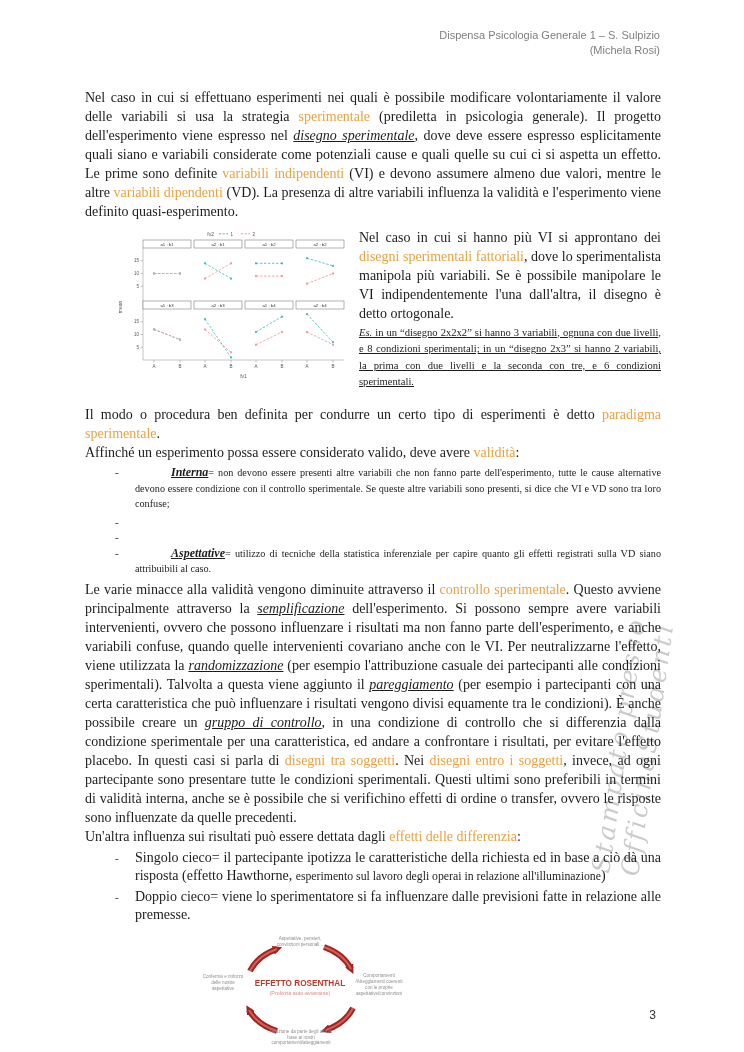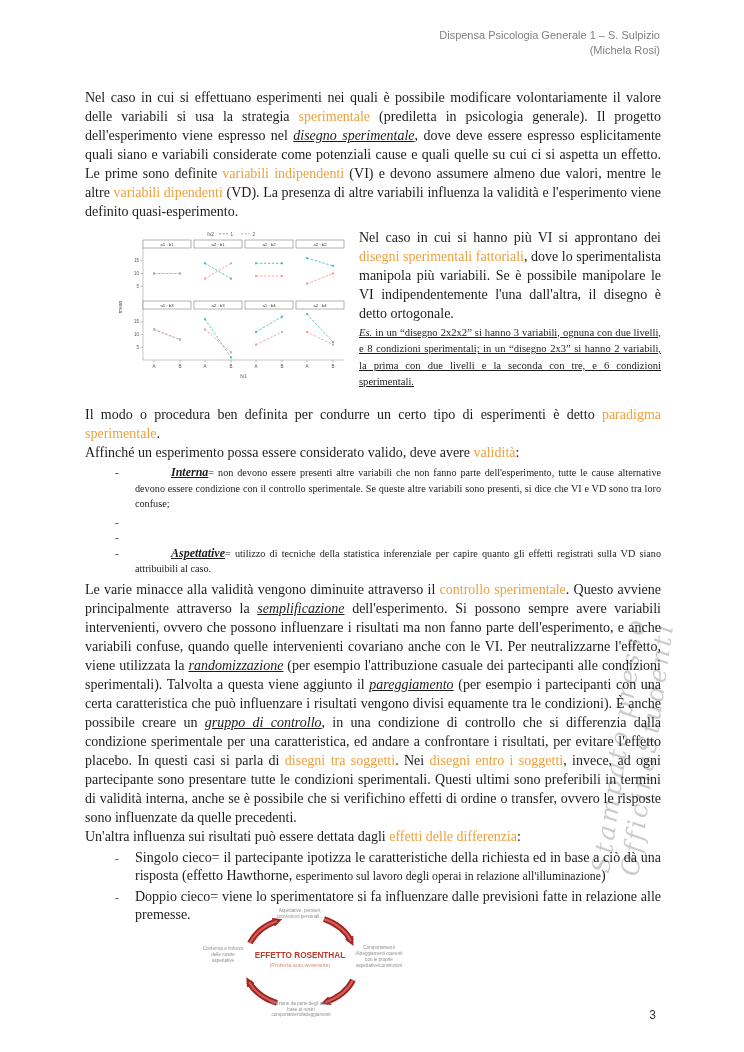--- a/index.html
+++ b/index.html
@@ -25,21 +25,21 @@
   .seg-iu{font-style:italic;text-decoration:underline;}
   .seg-i{font-style:italic;}
   .seg-iub{font-style:italic;font-weight:bold;text-decoration:underline;font-size:12px;margin-left:36px;}
   .seg-small{font-size:0.84em;}
   .watermark{position:absolute;left:408px;top:718px;width:450px;text-align:center;
              transform:rotate(-82deg);transform-origin:center;
              font-family:"DejaVu Serif",serif;font-style:italic;font-size:25px;
              letter-spacing:3px;color:#8e8e8e;opacity:0.45;pointer-events:none;}
   .page-number{position:absolute;right:88px;top:1008px;
                font-family:"Liberation Sans",sans-serif;font-size:12px;color:#333;}
-  .diagram{position:absolute;left:198px;top:906px;width:208px;height:112px;}
+  .diagram{position:absolute;left:198px;top:934px;width:208px;height:112px;}
   .chart-svg text{font-family:"Liberation Sans",sans-serif;}
   .t5{font-size:5px;fill:#555;}
   .t45{font-size:4.5px;fill:#555;}
   .t43{font-size:4.3px;fill:#333;}
   .ax{stroke:#888;stroke-width:0.5;}
   .strip{fill:#fff;stroke:#666;stroke-width:0.5;}
   .d-label{font-size:4.6px;fill:#8f8f8f;text-anchor:middle;font-family:"Liberation Sans",sans-serif;}
   .d-title{font-size:8.2px;fill:#c0392b;font-weight:bold;text-anchor:middle;font-family:"Liberation Sans",sans-serif;}
   .d-sub{font-size:5.4px;fill:#dc8b7e;text-anchor:middle;font-family:"Liberation Sans",sans-serif;}
   .arrow-base{fill:none;stroke:#a32222;stroke-width:6;}

